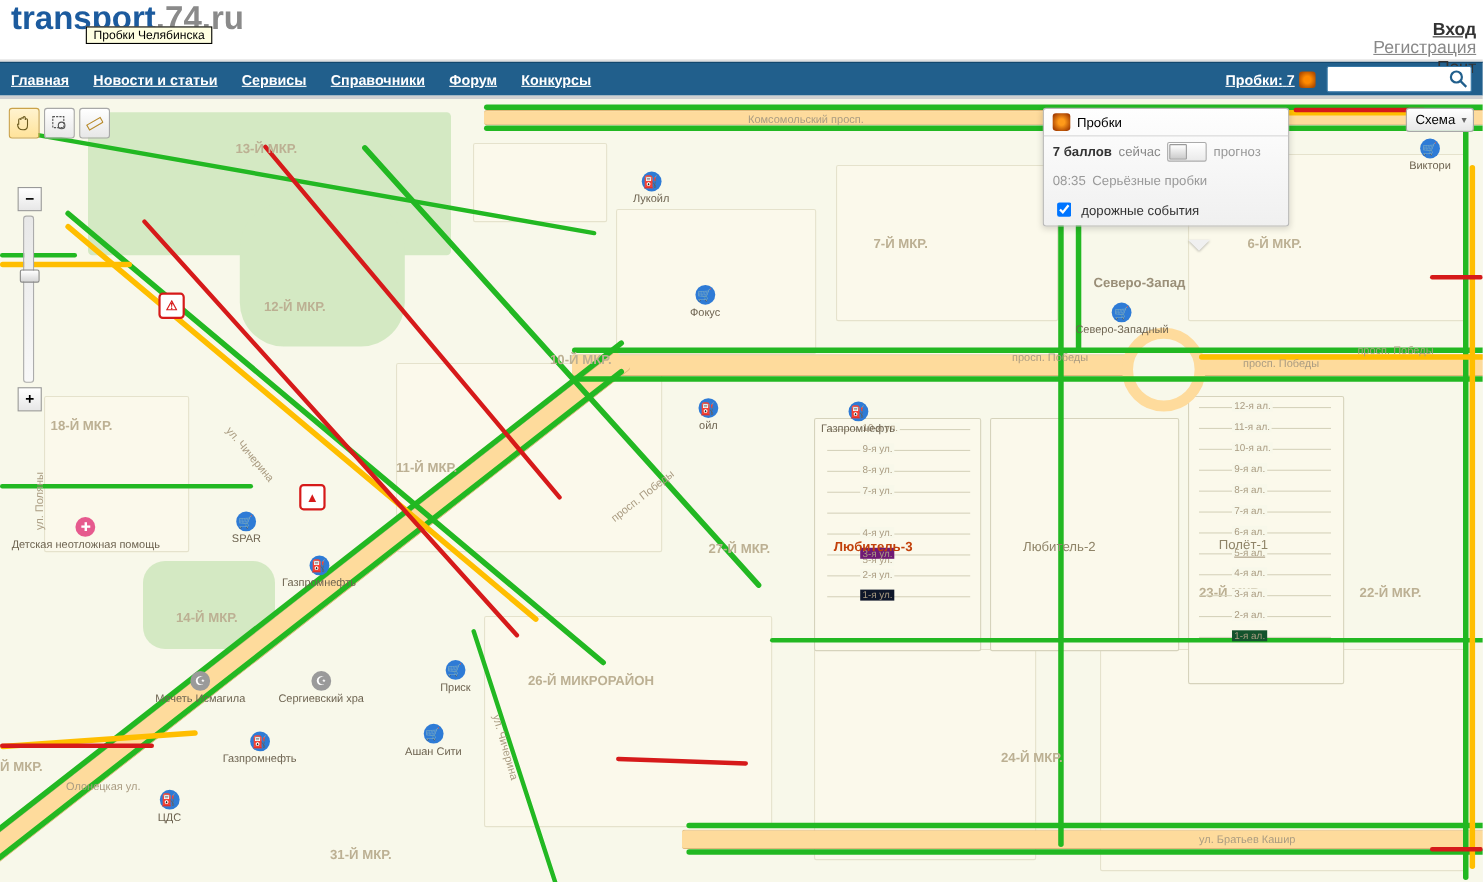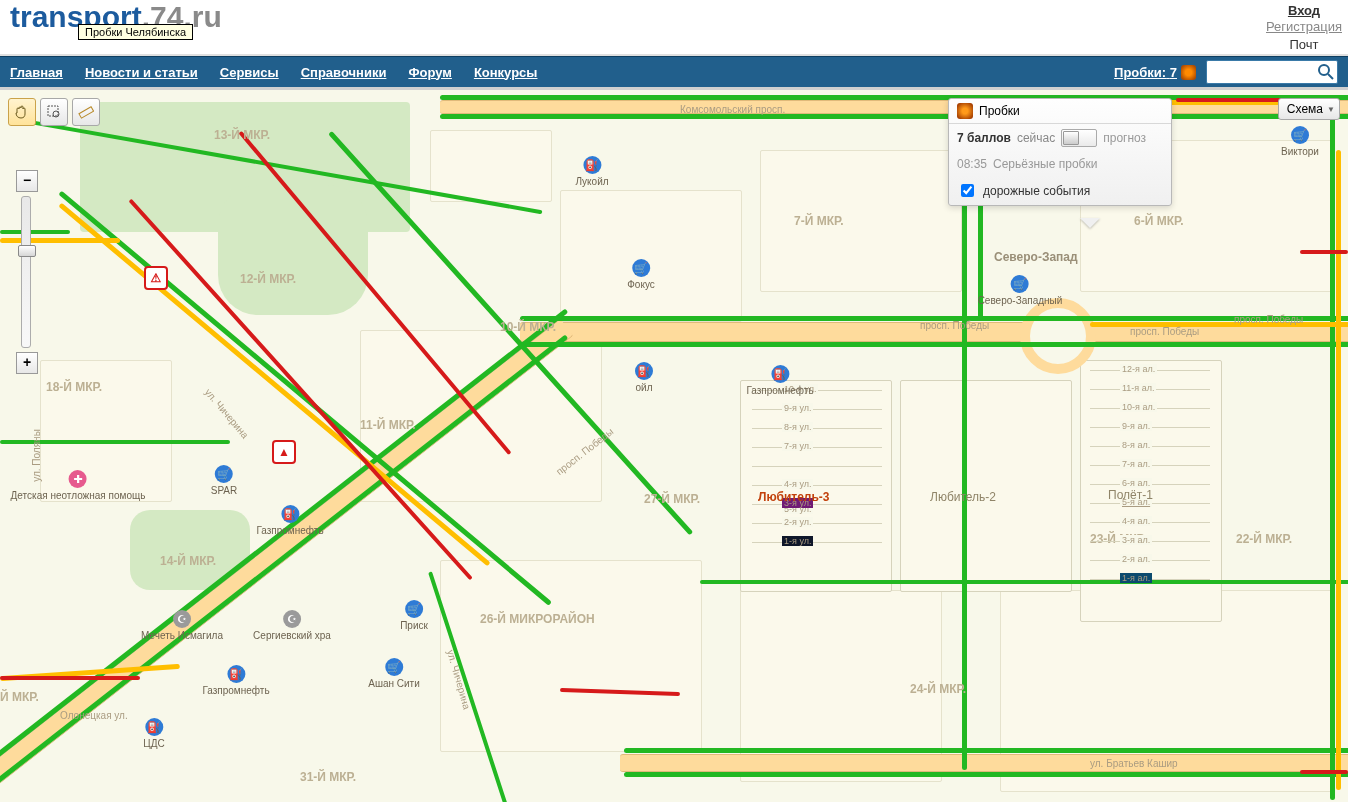--- a/index.html
+++ b/index.html
@@ -1,20 +1,20 @@
 <!DOCTYPE html>
 <html><head>
 <meta charset="utf-8">
 <style>
   html,body{margin:0;padding:0;font-family:Arial,Tahoma,sans-serif;font-size:13px;background:#fff;overflow:hidden}
   .header{position:relative;height:54px;border-bottom:2px solid #e0e0e0}
   .logo{position:absolute;left:10px;top:0;font:bold 30px Arial}
   .logo .a{color:#1c5b9e}.logo .b{color:#8a8a8a}
   .tooltip{position:absolute;left:78px;top:24px;background:#ffffe1;border:1px solid #000;padding:1px 6px;font-size:11px}
-  .topright{position:absolute;right:6px;top:3px;text-align:center;font-size:13px;line-height:16px}
+  .topright{position:absolute;right:6px;top:20px;text-align:right;font-size:16px;line-height:16px}
   .topright div{color:#333}
   .topright .login{font-weight:bold;text-decoration:underline}
   .topright .reg{color:#888;text-decoration:underline}
   .navbar{background:#215f8c;height:30px;display:flex;align-items:center;padding:0 10px;color:#fff;border-top:1px solid #0f3e60;white-space:nowrap}
   .navbar .item{margin-right:22px;text-decoration:underline;font-weight:bold;font-size:13px;cursor:pointer}
   .nav-spacer{flex:1}
   .nav-traffic{font-weight:bold;text-decoration:underline;margin-right:4px}
   .nav-traffic-icon{width:15px;height:15px;background:radial-gradient(circle,#ff8a00 30%,#b14d00 80%);border-radius:3px;display:inline-block;vertical-align:middle;margin-right:10px}
   .searchbox{background:#fff;height:22px;width:130px;border:1px solid #3a7aa8;border-radius:2px;position:relative}
   .searchbox svg{position:absolute;right:2px;top:2px}
@@ -254,21 +254,21 @@
         <div style="height: 18px; border-top: 1px solid rgb(214, 211, 188); position: relative;">
           <span style="position: absolute; left: 30px; top: -7px; font-size: 9px; color: rgb(170, 156, 130); background: rgb(248, 248, 234); padding: 0px 2px;">4-я ал.</span>
         </div>
         <div style="height: 18px; border-top: 1px solid rgb(214, 211, 188); position: relative;">
           <span style="position: absolute; left: 30px; top: -7px; font-size: 9px; color: rgb(170, 156, 130); background: rgb(248, 248, 234); padding: 0px 2px;">3-я ал.</span>
         </div>
         <div style="height: 18px; border-top: 1px solid rgb(214, 211, 188); position: relative;">
           <span style="position: absolute; left: 30px; top: -7px; font-size: 9px; color: rgb(170, 156, 130); background: rgb(248, 248, 234); padding: 0px 2px;">2-я ал.</span>
         </div>
         <div style="height: 18px; border-top: 1px solid rgb(214, 211, 188); position: relative;">
-          <span style="position: absolute; left: 30px; top: -7px; font-size: 9px; color: rgb(170, 156, 130); background: #0c4a6e; padding: 0px 2px;">1-я ал.</span>
+          <span style="position: absolute; left: 30px; top: -7px; font-size: 9px; color: rgb(170, 156, 130); background: #14532d; padding: 0px 2px;">1-я ал.</span>
         </div>
       </div>
     <div class="mkr" style="left:1108px;top:398px;font-weight:normal;color:#8f8468">Полёт-1</div>
 
     <div id="poi-layer">
         <div class="poi" style="left: 592px; top: 66px; position: absolute; transform: translate(-50%, 0px);"><div class="ic" style="background:#2e7bd6">⛽</div>Лукойл</div>
         <div class="poi" style="left: 641px; top: 169px; position: absolute; transform: translate(-50%, 0px);"><div class="ic" style="background:#2e7bd6">🛒</div>Фокус</div>
         <div class="poi" style="left: 1020px; top: 185px; position: absolute; transform: translate(-50%, 0px);"><div class="ic" style="background:#2e7bd6">🛒</div>Северо-Западный</div>
         <div class="poi" style="left: 644px; top: 272px; position: absolute; transform: translate(-50%, 0px);"><div class="ic" style="background:#2e7bd6">⛽</div>ойл</div>
         <div class="poi" style="left: 780px; top: 275px; position: absolute; transform: translate(-50%, 0px);"><div class="ic" style="background:#2e7bd6">⛽</div>Газпромнефть</div>

